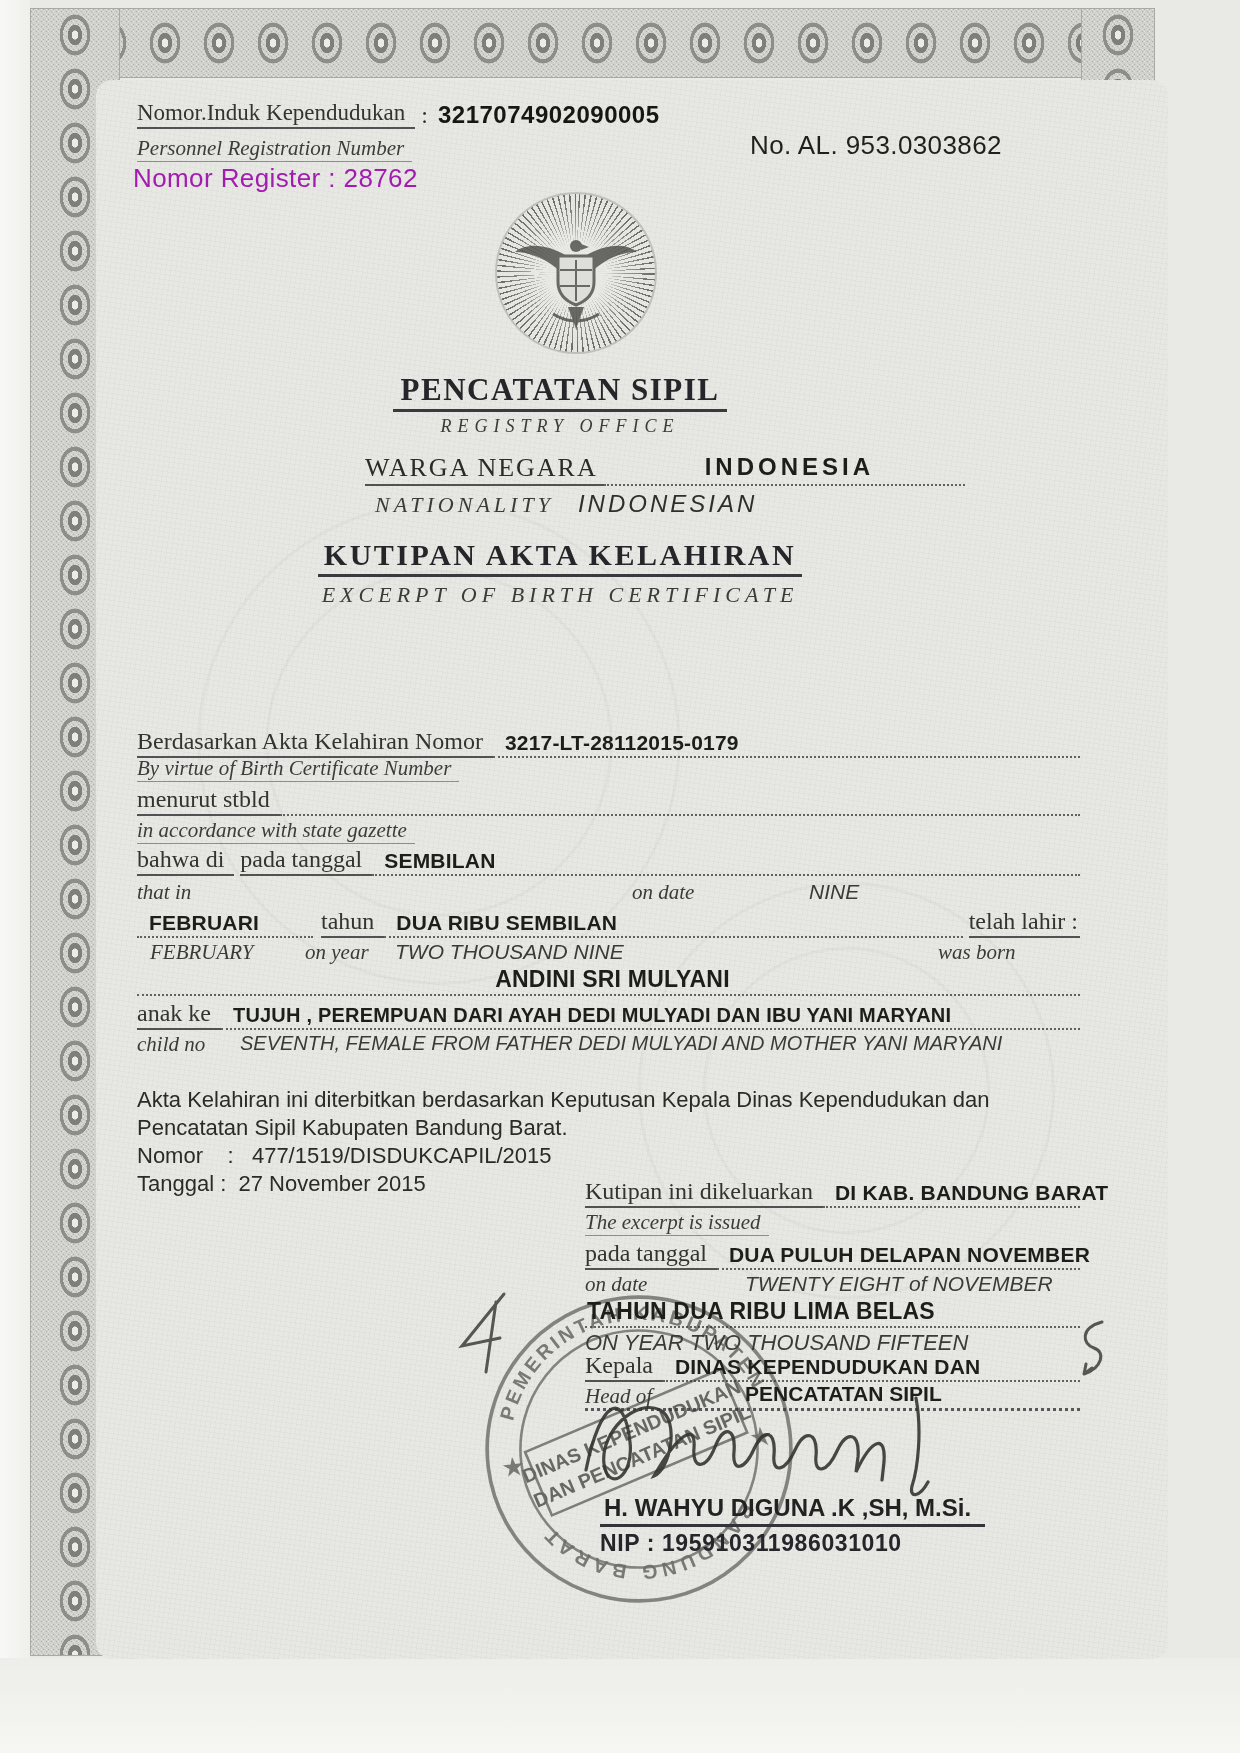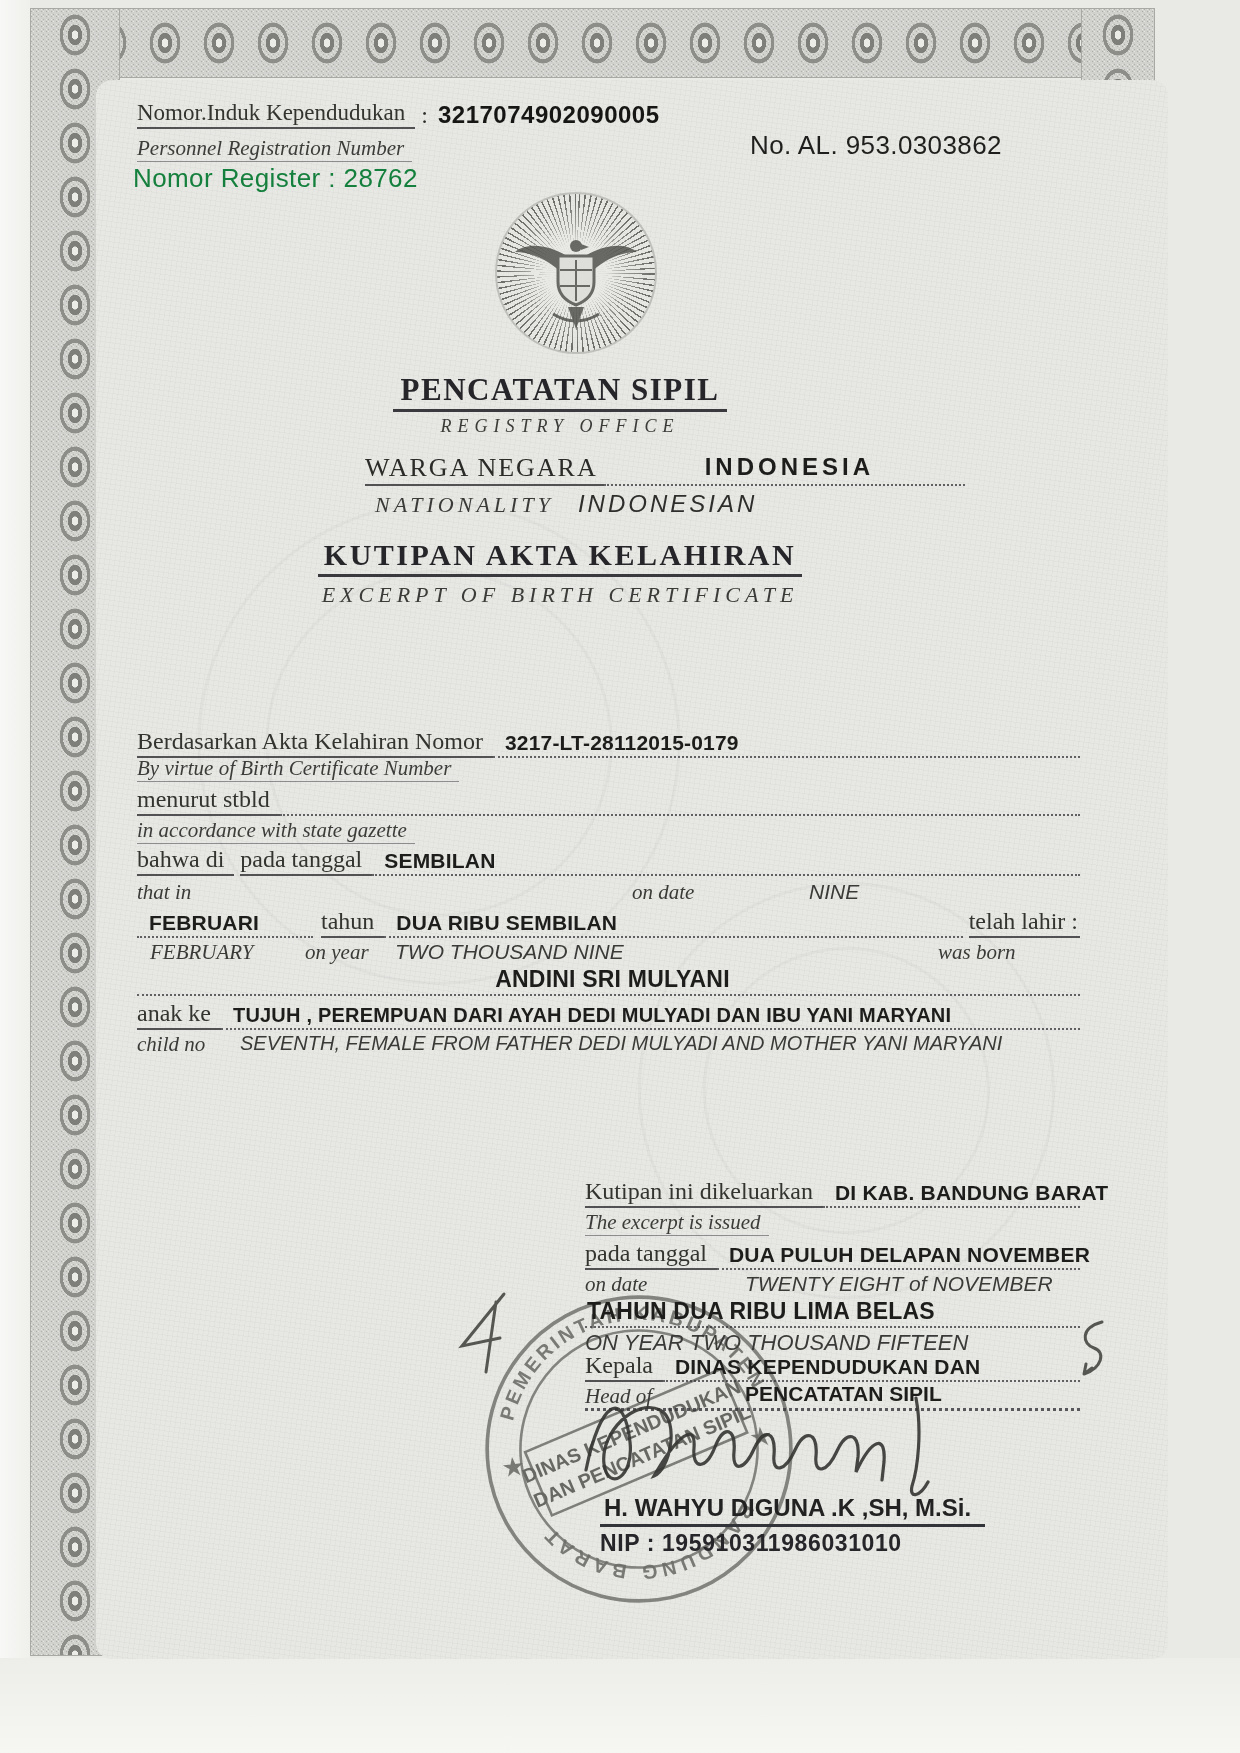--- a/index.html
+++ b/index.html
@@ -50,21 +50,21 @@
         padding:0 4px 1px 12px;min-width:24px;}
   .fill.center{justify-content:center;}
   .pre{white-space:pre;}
   
   .nik-row{position:absolute;left:137px;top:100px;z-index:4;display:flex;align-items:flex-end;}
   .nik-row .lbl{font-size:23px;}
   .nik-colon{margin:0 10px 0 6px;font-size:24px;}
   .nik-value{font-family:"Liberation Sans",sans-serif;font-weight:700;font-size:24px;letter-spacing:.5px;color:#161614;}
   .nik-sub{position:absolute;left:137px;top:136px;z-index:4;}
   .register-line{position:absolute;left:133px;top:163px;z-index:4;font-family:"Liberation Sans",sans-serif;
-                 font-size:26px;color:#15803d;letter-spacing:.4px;}
+                 font-size:26px;color:#a21caf;letter-spacing:.4px;}
   .doc-no{position:absolute;left:750px;top:130px;z-index:4;font-family:"Liberation Sans",sans-serif;
           font-size:26px;color:#1f1f1d;letter-spacing:.4px;}
   
   .emblem{position:absolute;left:497px;top:194px;width:158px;height:158px;z-index:3;border-radius:50%;
      background:repeating-conic-gradient(from 2deg, rgba(70,70,68,.75) 0deg 1.1deg, rgba(228,228,225,.15) 1.1deg 4.2deg);
      box-shadow:0 0 0 2px rgba(120,120,118,.35);}
   .emblem::after{content:"";position:absolute;inset:0;border-radius:50%;
      background:radial-gradient(circle, rgba(233,233,230,.95) 0 26%, rgba(233,233,230,.35) 45%, transparent 66%);}
   .emblem svg{position:absolute;inset:0;z-index:2;}
   
@@ -206,20 +206,26 @@
 
   <div class="row" style="left:137px;right:160px;top:1000px;">
     <span class="lbl">anak ke</span>
     <span class="fill">
         <span class="val" style="font-size:20px;">TUJUH , PEREMPUAN DARI AYAH DEDI MULYADI DAN IBU YANI MARYANI</span>
       </span>
   </div>
   <span class="sub" style="left:137px;top:1032px;">child no</span>
   <span class="sub subsans" style="left:240px;top:1032px;font-size:20px;">SEVENTH, FEMALE FROM FATHER DEDI MULYADI AND MOTHER YANI MARYANI</span>
 
+  <div class="issuance">
+    <div>Akta Kelahiran ini diterbitkan berdasarkan Keputusan Kepala Dinas Kependudukan dan</div>
+    <div>Pencatatan Sipil Kabupaten Bandung Barat.</div>
+    <div class="pre">Nomor    :   477/1519/DISDUKCAPIL/2015</div>
+    <div class="pre">Tanggal :  27 November 2015</div>
+  </div>
 
   <div class="row" style="left:585px;right:160px;top:1178px;">
     <span class="lbl">Kutipan ini dikeluarkan</span>
     <span class="fill">
         <span class="val">DI KAB. BANDUNG BARAT</span>
       </span>
   </div>
   <span class="sub" style="left:585px;top:1210px;"><span class="lbl-en">The excerpt is issued</span></span>
 
   <div class="row" style="left:585px;right:160px;top:1240px;">

